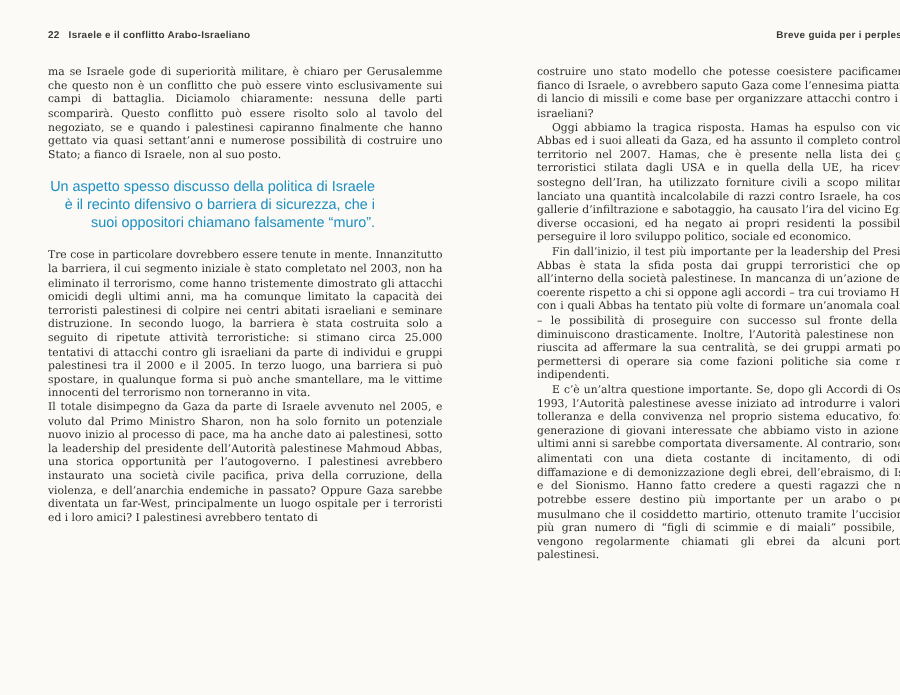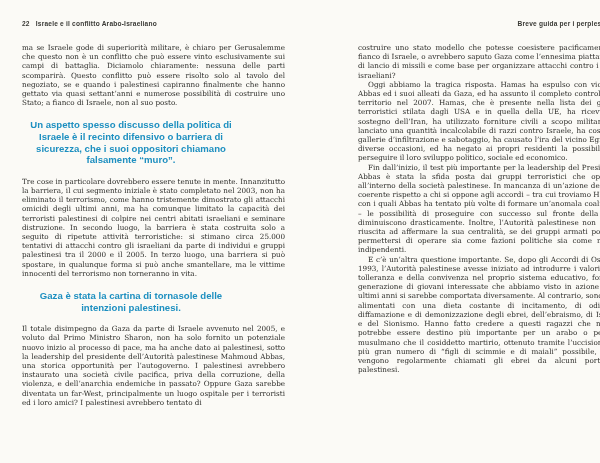--- a/index.html
+++ b/index.html
@@ -13,21 +13,21 @@
     background:var(--paper);
     font-family:"DejaVu Serif","Liberation Serif",serif;
     color:var(--ink);
     position:relative;
   }
   .page{
     position:absolute;
     top:20px;
     width:263px;
   }
-  .page-left{left:22px;}
+  .page-left{left:32px;}
   .page-right{left:315px;margin-left:43px;}
   .running-head{
     display:flex;
     align-items:baseline;
     font-family:"Liberation Sans",sans-serif;
     font-size:6.6px;
     font-weight:bold;
     color:#3a3a36;
     letter-spacing:.2px;
     margin-bottom:16px;
@@ -39,42 +39,41 @@
     font-size:7.2px;
     line-height:9.2px;
     text-align:justify;
     hyphens:auto;
     -webkit-hyphens:auto;
   }
   .body-text p{margin:0;}
   .body-text p.indent{text-indent:10px;}
   .section-heading{
     font-family:"Liberation Sans",sans-serif;
-    font-weight:bold;
+    font-weight:normal;
     font-size:9.6px;
     line-height:11.6px;
     color:var(--accent);
     width:218px;
     margin:12px 0 11px 0;
-    text-align:center;
+    text-align:right;
   }
 </style>
 </head>
 <body>
 
 <div class="page page-left">
   <div class="running-head">
     <span class="folio">22</span>
     <span>Israele e il conflitto Arabo-Israeliano</span>
   </div>
   <div class="body-text">
     <p>ma se Israele gode di superiorità militare, è chiaro per Gerusalemme che questo non è un conflitto che può essere vinto esclusivamente sui campi di battaglia. Diciamolo chiaramente: nessuna delle parti scomparirà. Questo conflitto può essere risolto solo al tavolo del negoziato, se e quando i palestinesi capiranno finalmente che hanno gettato via quasi settant’anni e numerose possibilità di costruire uno Stato; a fianco di Israele, non al suo posto.</p>
     <h2 class="section-heading">Un aspetto spesso discusso della politica di Israele è il recinto difensivo o barriera di sicurezza, che i suoi oppositori chiamano falsamente “muro”.</h2>
     <p>Tre cose in particolare dovrebbero essere tenute in mente. Innanzitutto la barriera, il cui segmento iniziale è stato completato nel 2003, non ha eliminato il terrorismo, come hanno tristemente dimostrato gli attacchi omicidi degli ultimi anni, ma ha comunque limitato la capacità dei terroristi palestinesi di colpire nei centri abitati israeliani e seminare distruzione. In secondo luogo, la barriera è stata costruita solo a seguito di ripetute attività terroristiche: si stimano circa 25.000 tentativi di attacchi contro gli israeliani da parte di individui e gruppi palestinesi tra il 2000 e il 2005. In terzo luogo, una barriera si può spostare, in qualunque forma si può anche smantellare, ma le vittime innocenti del terrorismo non torneranno in vita.</p>
-    <h2 class="section-heading">Gaza è stata la cartina di tornasole delle intenzioni palestinesi.</h2>
     <p>Il totale disimpegno da Gaza da parte di Israele avvenuto nel 2005, e voluto dal Primo Ministro Sharon, non ha solo fornito un potenziale nuovo inizio al processo di pace, ma ha anche dato ai palestinesi, sotto la leadership del presidente dell’Autorità palestinese Mahmoud Abbas, una storica opportunità per l’autogoverno. I palestinesi avrebbero instaurato una società civile pacifica, priva della corruzione, della violenza, e dell’anarchia endemiche in passato? Oppure Gaza sarebbe diventata un far-West, principalmente un luogo ospitale per i terroristi ed i loro amici? I palestinesi avrebbero tentato di</p>
   </div>
 </div>
 
 <div class="page page-right">
   <div class="running-head right">
     <span>Breve guida per i perplessi</span>
     <span class="folio">23</span>
   </div>
   <div class="body-text">

